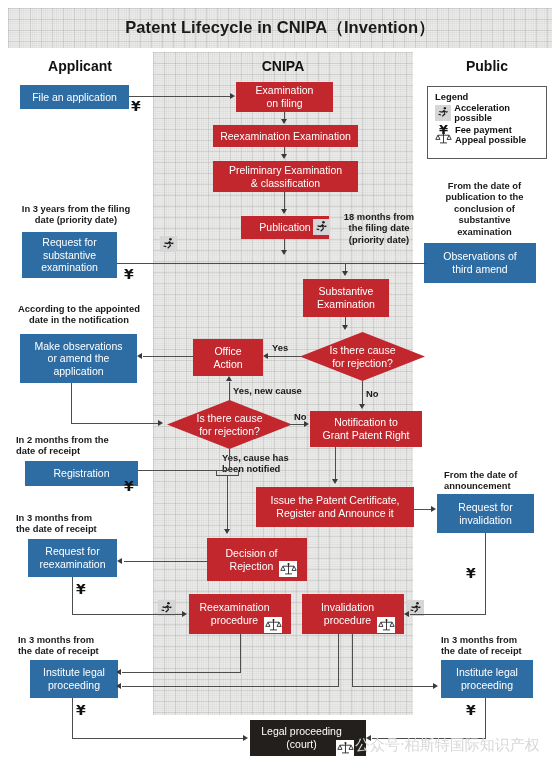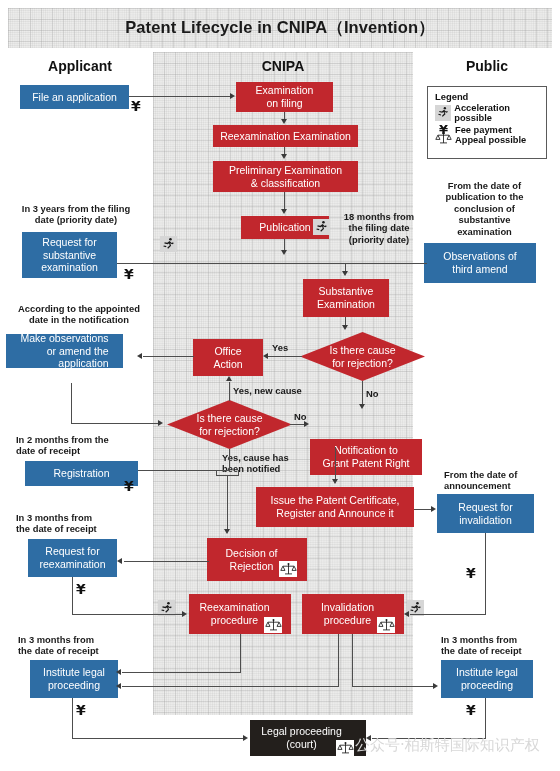--- a/index.html
+++ b/index.html
@@ -216,30 +216,30 @@
 Examination</div>
 
   <div class="diamond" style="left:300px;top:332px;width:125px;height:49px;">
       <span style="white-space:pre-line;">Is there cause
 for rejection?</span>
     </div>
 
   <div class="node red" style="left:193px;top:339px;width:70px;height:37px;white-space:pre-line;">Office
 Action</div>
 
-  <div class="node blue" style="left:6px;top:334px;width:117px;height:34px;white-space:pre-line;text-align:right;">Make observations
+  <div class="node blue" style="left:20px;top:334px;width:117px;height:49px;white-space:pre-line;">Make observations
 or amend the
 application</div>
 
   <div class="diamond" style="left:167px;top:400px;width:125px;height:49px;">
       <span style="white-space:pre-line;">Is there cause
 for rejection?</span>
     </div>
 
-  <div class="node red" style="left:310px;top:411px;width:112px;height:36px;white-space:pre-line;margin-top:28px;">Notification to
+  <div class="node red" style="left:310px;top:411px;width:112px;height:36px;white-space:pre-line;">Notification to
 Grant Patent Right</div>
 
   <div class="node blue" style="left:25px;top:461px;width:113px;height:25px;">Registration</div>
   <span class="yen" style="left:124px;top:479px;">¥</span>
 
   <div class="node red" style="left:256px;top:487px;width:158px;height:40px;white-space:pre-line;">Issue the Patent Certificate,
 Register and Announce it</div>
 
   <div class="node blue" style="left:437px;top:494px;width:97px;height:39px;white-space:pre-line;">Request for
 invalidation</div>

